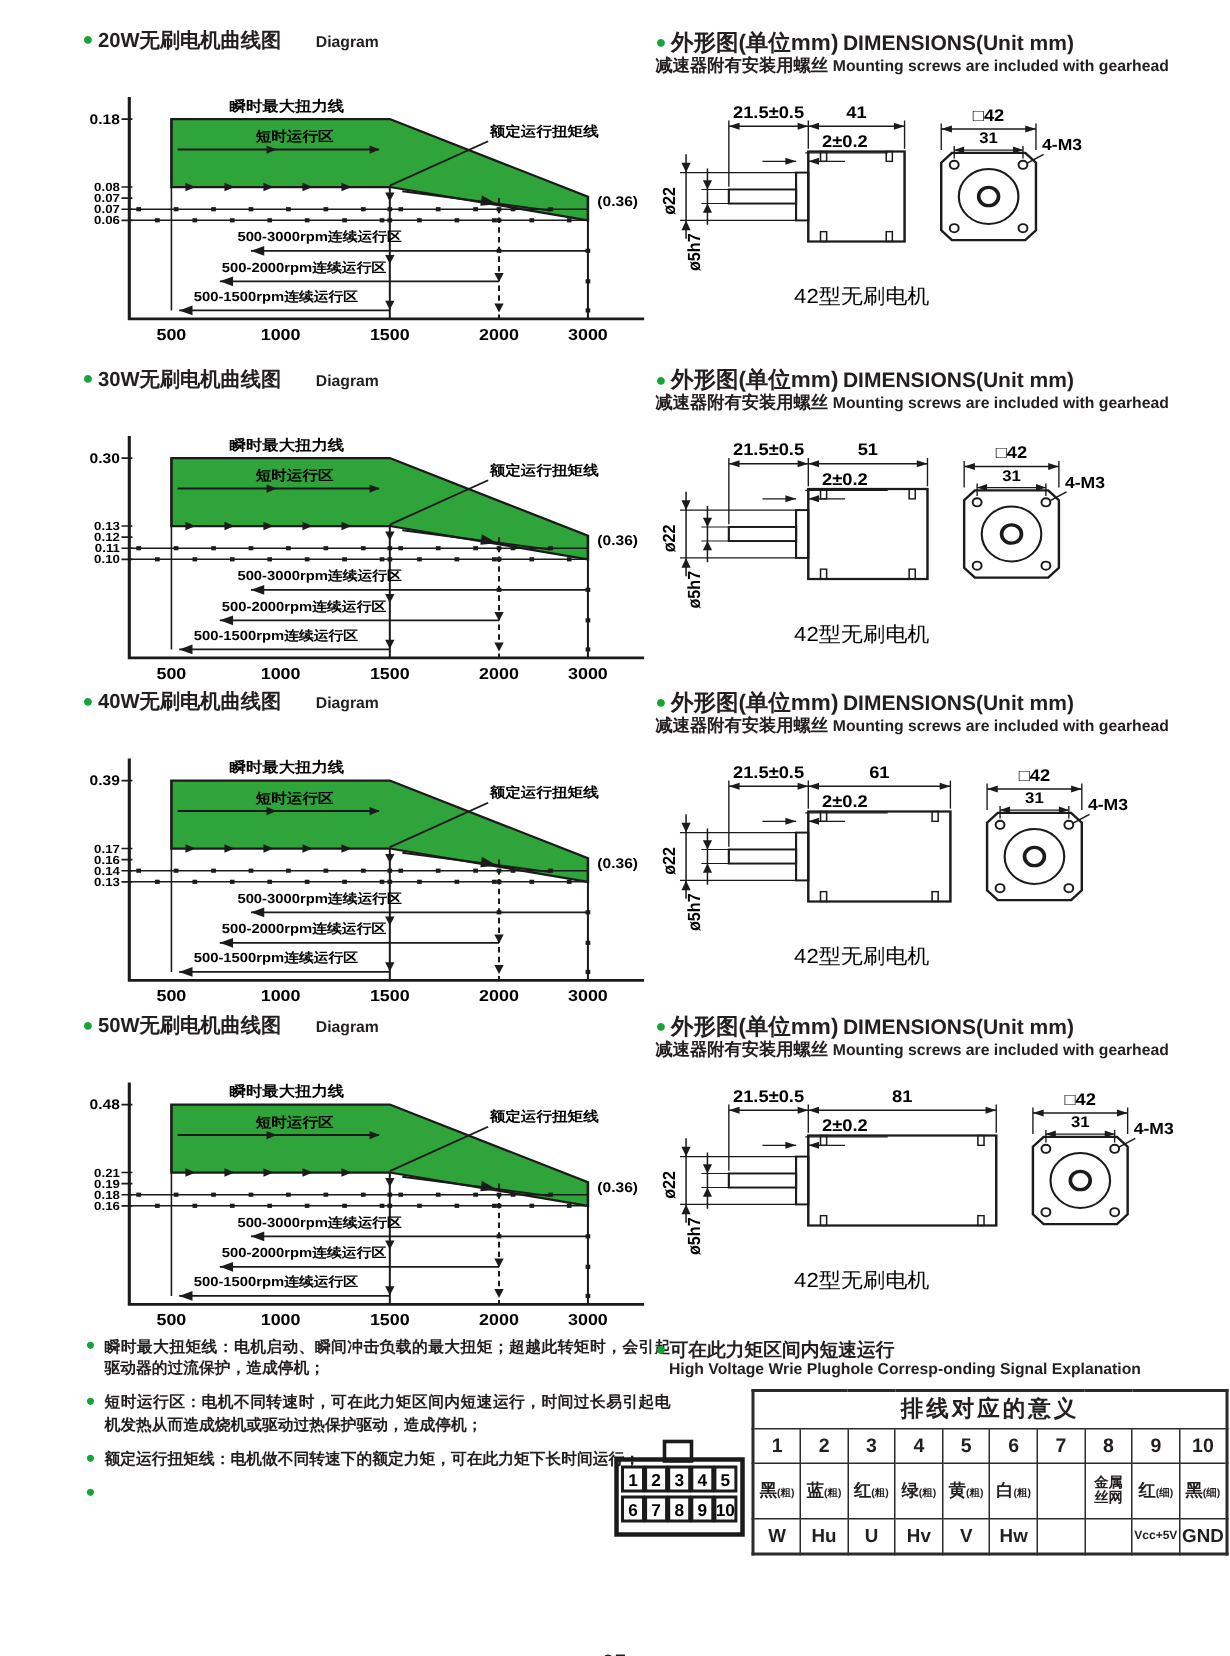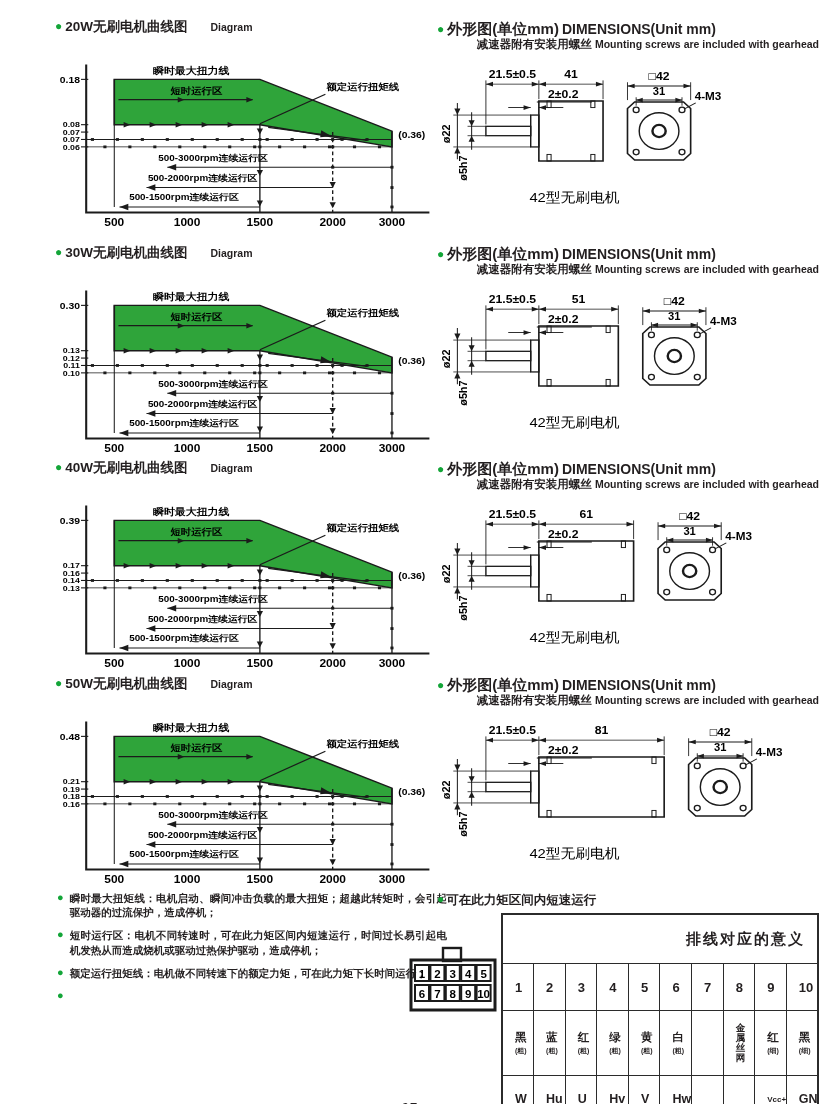--- a/index.html
+++ b/index.html
@@ -7,36 +7,36 @@
   .page{position:relative;width:820px;height:1104px;background:#fff;overflow:hidden;}
   
   .chart-block{position:absolute;left:55px;width:390px;}
   .dim-block{position:absolute;left:437px;width:382px;}
   .chart-title{display:flex;align-items:baseline;gap:3px;font-weight:bold;font-size:13.5px;line-height:1.1;}
   .chart-title .en{font-size:10.5px;margin-left:20px;}
   .bullet{color:#13a538;font-size:12px;line-height:1;transform:translateY(-1px);}
   .dim-h{display:flex;align-items:baseline;gap:3px;line-height:1.15;}
   .dim-h .zh{font-weight:bold;font-size:15px;}
   .dim-h .en{font-weight:bold;font-size:14px;}
-  .dim-sub{font-size:11.5px;font-weight:bold;margin-top:1px;line-height:1.2;text-align:right;}
+  .dim-sub{font-size:11.5px;font-weight:bold;margin-top:1px;line-height:1.2;}
   .dim-sub .en{font-size:10.5px;}
   .dim-svg{margin-top:4px;}
   
   .notes{position:absolute;left:57px;top:891px;width:390px;}
   .note-item{display:flex;gap:6px;margin-bottom:9px;}
   .note-item .nb{color:#13a538;font-size:11px;line-height:1.2;}
   .note-item .nt{font-size:10.5px;font-weight:bold;line-height:1.35;text-align:justify;}
   
   .wiring{position:absolute;left:437px;top:893px;width:382px;}
   .w-title{display:flex;align-items:baseline;gap:2px;font-weight:bold;font-size:12.5px;line-height:1.15;}
   .w-title-en{font-weight:bold;font-size:10.5px;margin-left:9px;line-height:1.2;}
   .w-row{display:flex;align-items:flex-start;margin-top:6px;}
   .conn{margin-top:32px;margin-left:-30px;width:92px;flex:none;}
   table.wt{border-collapse:collapse;table-layout:fixed;width:318px;margin-left:2px;}
-  table.wt td{border:1.5px solid #2b2b2b;text-align:right;padding:12px;vertical-align:middle;overflow:hidden;}
+  table.wt td{border:1.5px solid #2b2b2b;text-align:center;padding:0;vertical-align:middle;overflow:hidden;}
   table.wt{border:2px solid #2b2b2b;}
   td.tt{font-size:15px;font-weight:700;height:24px;letter-spacing:2px;}
   tr.pins td{font-size:13px;font-weight:bold;height:22px;}
   tr.colors td{font-size:11.5px;font-weight:bold;height:36px;line-height:1.05;}
   tr.colors td .paren{font-size:7px;}
   tr.colors td.mesh{font-size:9.5px;}
   tr.sig td{font-size:12.5px;font-weight:bold;height:22px;}
   tr.sig td.small{font-size:8px;}
   .footer{position:absolute;left:0;top:1100px;width:820px;text-align:center;font-size:13px;font-weight:600;letter-spacing:1px;}
   svg text{font-family:"Liberation Sans",sans-serif;}
@@ -696,20 +696,21 @@
       <div class="note-item">
         <span class="nb">●</span>
       </div>
     </div>
 
   <div class="wiring">
     <div class="w-title">
       <span class="bullet">●</span>
       <span>可在此力矩区间内短速运行</span>
     </div>
+    <div class="w-title-en">High Voltage Wrie Plughole Corresp-onding Signal Explanation</div>
     <div class="w-row">
       <div class="conn" id="connector"><svg width="92" height="76" viewBox="0 0 92 76">
             <rect x="36" y="3" width="18" height="13" fill="none" stroke="#1b1b1b" stroke-width="2.4"></rect>
             <rect x="4" y="15" width="84" height="50" fill="none" stroke="#1b1b1b" stroke-width="3"></rect>
             <rect x="8" y="20" width="14" height="16" fill="none" stroke="#1b1b1b" stroke-width="2"></rect>
             <text x="15" y="32.5" font-size="11.5" font-weight="bold" text-anchor="middle">1</text>
             <rect x="23.4" y="20" width="14" height="16" fill="none" stroke="#1b1b1b" stroke-width="2"></rect>
             <text x="30.4" y="32.5" font-size="11.5" font-weight="bold" text-anchor="middle">2</text>
             <rect x="38.8" y="20" width="14" height="16" fill="none" stroke="#1b1b1b" stroke-width="2"></rect>
             <text x="45.8" y="32.5" font-size="11.5" font-weight="bold" text-anchor="middle">3</text>

